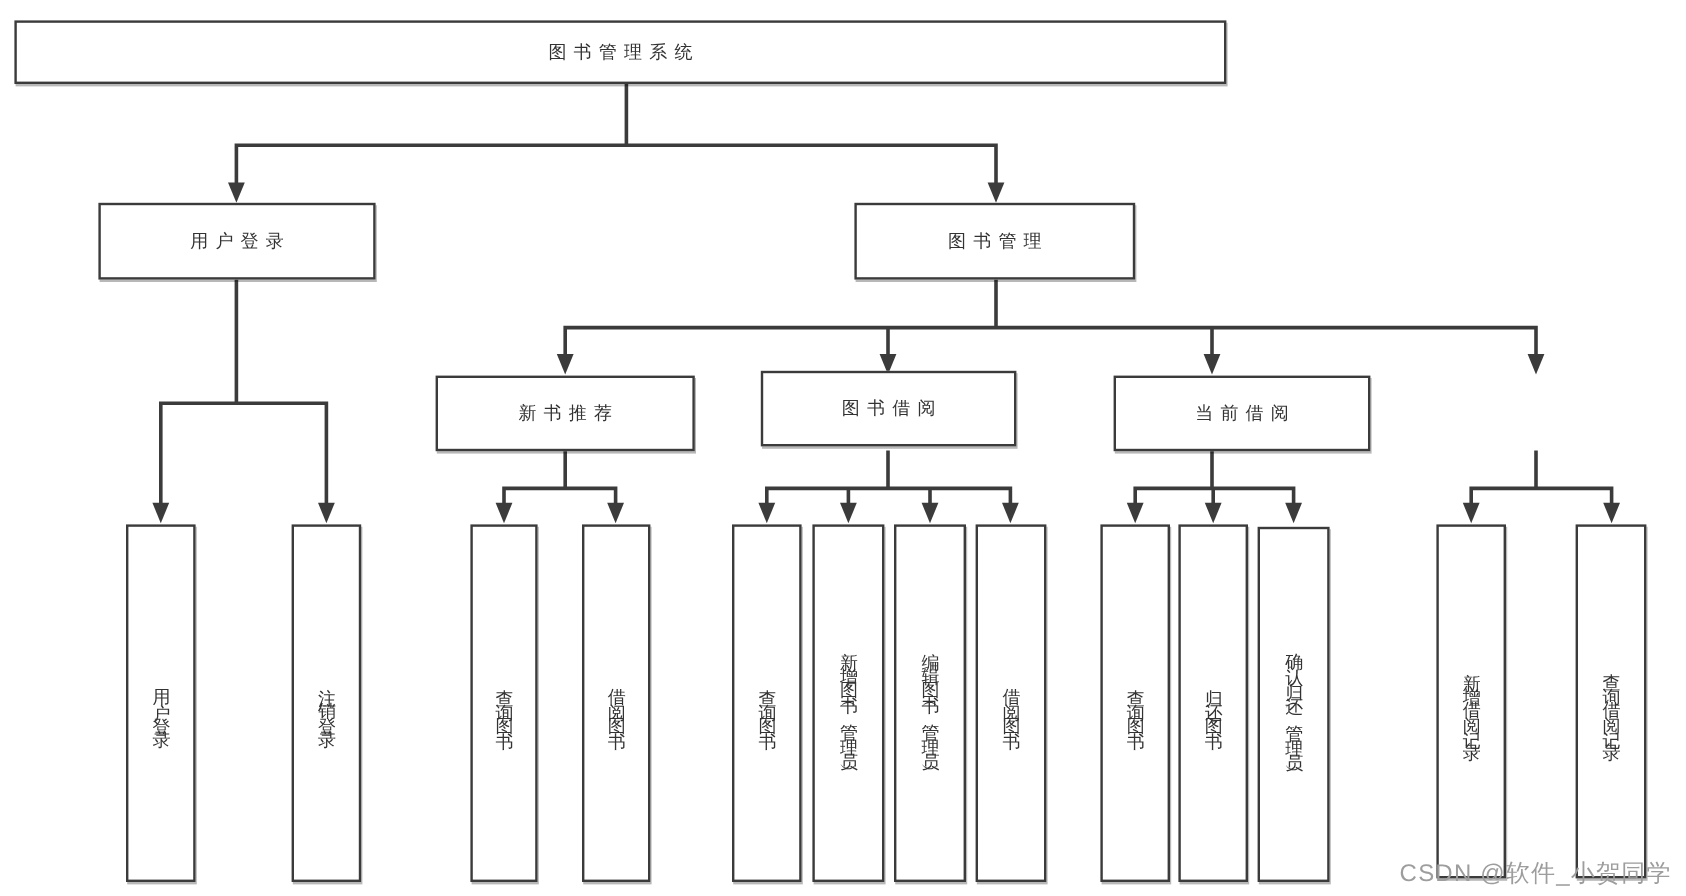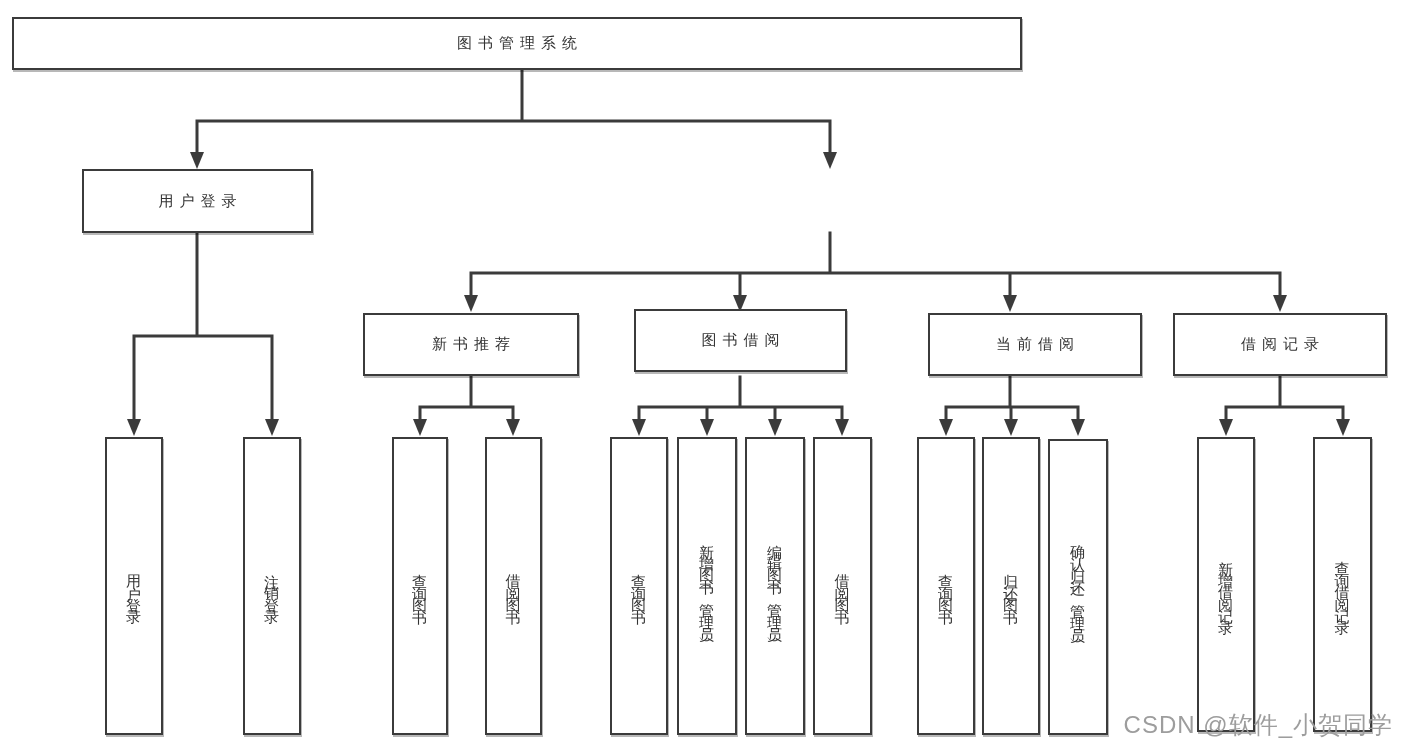--- a/index.html
+++ b/index.html
@@ -56,21 +56,21 @@
     writing-mode: vertical-rl;
     text-orientation: mixed;
     letter-spacing: 12px;
     line-height: 1;
   }
   .watermark {
     position: absolute;
     right: 12px;
     bottom: 6px;
     z-index: 3;
-    font-size: 24px;
+    font-size: 20px;
     color: var(--watermark-color);
     letter-spacing: 1px;
     white-space: nowrap;
   }
 </style>
 </head>
 <body>
 
 <div class="stage">
 
@@ -113,25 +113,25 @@
     <g>
       <path class="connector" d="M1280 377 V407 M1226 407 H1343 M1226 407 V420 M1343 407 V420"></path>
       <polygon class="arrowhead" points="1219,419 1233,419 1226,436"></polygon>
       <polygon class="arrowhead" points="1336,419 1350,419 1343,436"></polygon>
     </g>
   </svg>
 
   <div class="node h-node" style="left:12px; top:17px; width:1010px; height:53px;">图书管理系统</div>
 
   <div class="node h-node" style="left:82px; top:169px; width:231px; height:64px;">用户登录</div>
+  <div class="node h-node" style="left:712px; top:169px; width:234px; height:64px;">图书管理</div>
 
   <div class="node h-node" style="left:363px; top:313px; width:216px; height:63px;">新书推荐</div>
   <div class="node h-node" style="left:634px; top:309px; width:213px; height:63px;">图书借阅</div>
   <div class="node h-node" style="left:903px; top:313px; width:214px; height:63px;margin-left:25px;">当前借阅</div>
-  <div class="node h-node" style="left:1173px; top:313px; width:214px; height:63px;">借阅记录</div>
 
   <div class="node v-node" style="left:105px; top:437px; width:58px; height:298px;">用户登录</div>
   <div class="node v-node" style="left:243px; top:437px; width:58px; height:298px;">注销登录</div>
 
   <div class="node v-node" style="left:392px; top:437px; width:56px; height:298px;">查询图书</div>
   <div class="node v-node" style="left:485px; top:437px; width:57px; height:298px;">借阅图书</div>
 
   <div class="node v-node" style="left:610px; top:437px; width:58px; height:298px;">查询图书</div>
   <div class="node v-node" style="left:677px; top:437px; width:60px; height:298px;">新增图书（管理员）</div>
   <div class="node v-node" style="left:745px; top:437px; width:60px; height:298px;">编辑图书（管理员）</div>

